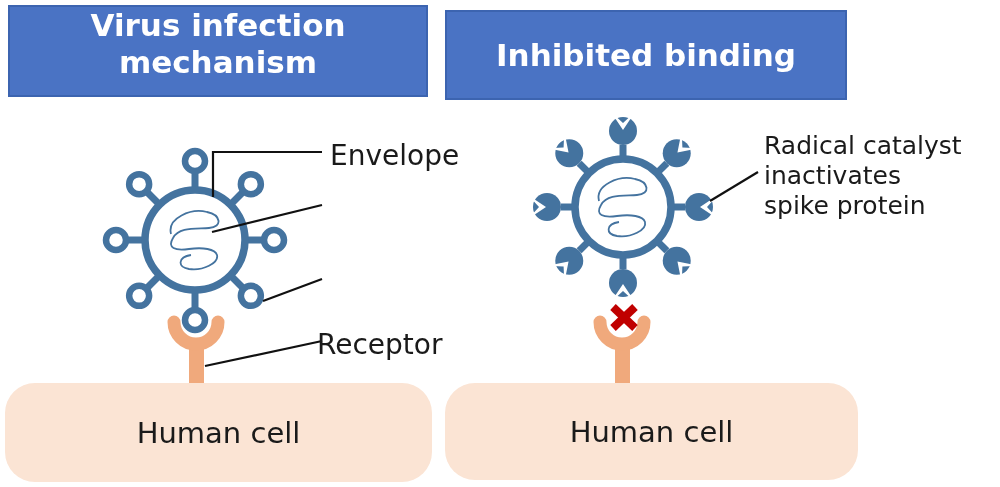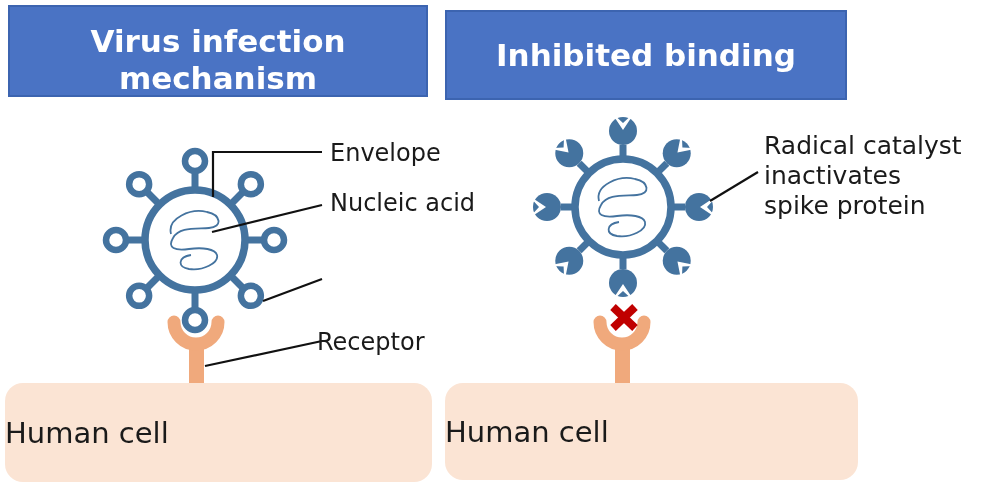--- a/index.html
+++ b/index.html
@@ -5,30 +5,30 @@
   :root{
     --header-blue:#4A73C4; --header-border:#3C64B0; --virus-blue:#44739F;
     --receptor-orange:#F0A97C; --cell-peach:#FBE4D4; --x-red:#C00000;
     --line-black:#111111; --text-dark:#1A1A1A; --title-white:#FFFFFF;
   }
   *{margin:0;padding:0;box-sizing:border-box}
   body{background:#fff;font-family:"DejaVu Sans","Liberation Sans",sans-serif}
   .canvas{position:relative;width:1000px;height:487px;background:#fff;overflow:hidden}
   .panel-title{position:absolute;background:var(--header-blue);border:2px solid var(--header-border);
     color:var(--title-white);font-weight:bold;font-size:31px;text-align:center}
-  .title-left{left:8px;top:5px;width:420px;height:92px;padding-top:16px}
+  .title-left{left:8px;top:5px;width:420px;height:92px;padding-top:0}
   .title-left .tline{width:330px;margin:0 auto;line-height:37px}
   .title-right{left:445px;top:10px;width:402px;height:90px;line-height:86px}
   .svg-layer{position:absolute;left:0;top:0;width:1000px;height:487px}
-  .cell-bar{position:absolute;background:var(--cell-peach);border-radius:18px;
-    display:flex;align-items:center;
+  .cell-bar{position:absolute;background:var(--cell-peach);border-radius:30px;
+    display:flex;align-items:center;justify-content:center;
     font-size:29px;color:var(--text-dark)}
   .bar-left{left:5px;top:383px;width:427px;height:99px}
   .bar-right{left:445px;top:383px;width:413px;height:97px}
-  .lbl{position:absolute;font-size:24px;color:var(--text-dark);white-space:nowrap}
+  .lbl{position:absolute;font-size:28px;color:var(--text-dark);white-space:nowrap}
   .callout{position:absolute;left:764px;top:131px;width:200px;font-size:25px;
     line-height:30px;color:var(--text-dark);white-space:normal}
   .spoke{stroke:var(--virus-blue);stroke-width:7}
   .spike-head{fill:#fff;stroke:var(--virus-blue);stroke-width:6.5}
   .envelope{fill:#fff;stroke:var(--virus-blue);stroke-width:7.5}
   .squiggle{fill:none;stroke:var(--virus-blue);stroke-width:1.8}
   .claw{fill:var(--virus-blue)}
   .orange{fill:var(--receptor-orange)}
   .cup{fill:none;stroke:var(--receptor-orange);stroke-width:13;stroke-linecap:round}
   .conn{stroke:var(--line-black);stroke-width:2.2;fill:none}
@@ -153,17 +153,16 @@
   </svg>
 
   <div class="cell-bar bar-left">
     <span>Human cell</span>
   </div>
   <div class="cell-bar bar-right">
     <span>Human cell</span>
   </div>
 
   <div class="lbl" style="left:330px;top:139px">Envelope</div>
-  <div class="lbl" style="left:330px;top:189px">Nucleic acid</div>
   <div class="lbl" style="left:317px;top:328px">Receptor</div>
   <div class="callout">Radical catalyst inactivates spike protein</div>
 
 </div>
 
 </body></html>

